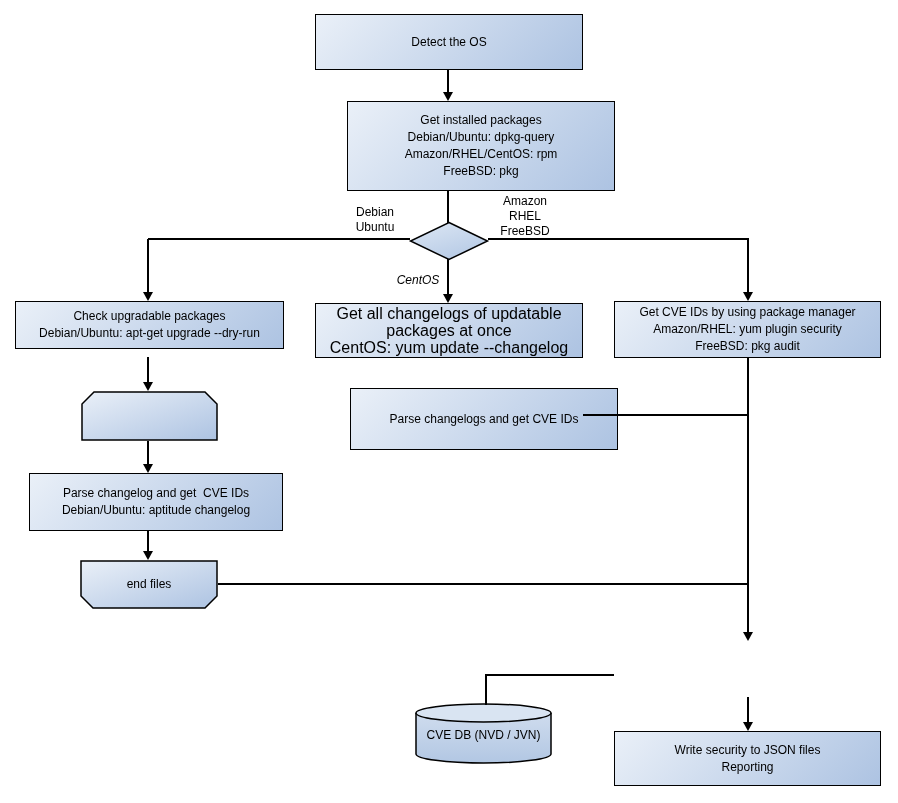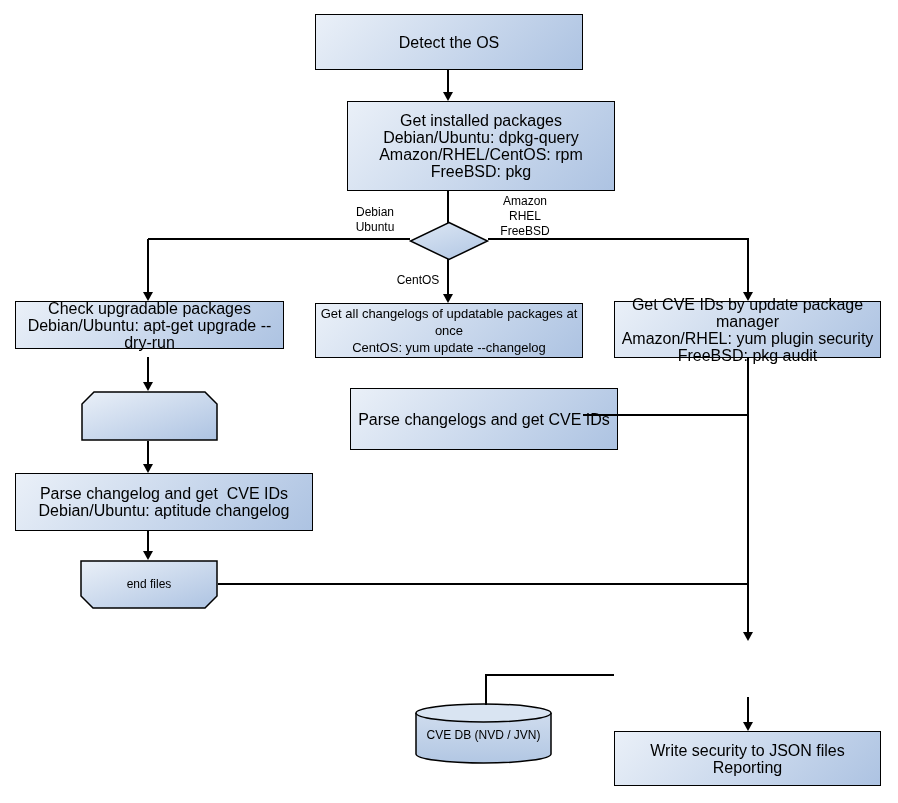--- a/index.html
+++ b/index.html
@@ -19,21 +19,21 @@
   #canvas{
     position:relative;width:898px;height:803px;background:var(--bg);
     font-family:"Liberation Sans",sans-serif;color:var(--text);
     overflow:hidden;
   }
   .node{
     position:absolute;
     border:1.5px solid var(--border);
     background:linear-gradient(135deg,var(--node-light) 0%,var(--node-dark) 100%);
     display:flex;align-items:center;justify-content:center;
-    text-align:center;font-size:16px;line-height:17px;
+    text-align:center;font-size:12px;line-height:17px;
     white-space:pre-wrap;box-sizing:border-box;
   }
   .shape-label{
     position:absolute;display:flex;align-items:center;justify-content:center;
     text-align:center;font-size:12px;line-height:17px;white-space:pre-wrap;
     pointer-events:none;
   }
   .edge-label{
     position:absolute;font-size:12px;line-height:15px;text-align:center;
     white-space:pre-wrap;
@@ -79,29 +79,29 @@
   <div class="node" style="left:315px;top:14px;width:268px;height:56px;">Detect the OS</div>
 
   <div class="node" style="left:315px;top:101px;width:268px;height:90px;margin-left:32px;">Get installed packages
 Debian/Ubuntu: dpkg-query
 Amazon/RHEL/CentOS: rpm
 FreeBSD: pkg</div>
 
   <div class="node" style="left:15px;top:301px;width:269px;height:48px;">Check upgradable packages
 Debian/Ubuntu: apt-get upgrade --dry-run</div>
 
-  <div class="node" style="left:15px;top:473px;width:298px;height:58px;">Parse changelog and get  CVE IDs
+  <div class="node" style="left:29px;top:473px;width:254px;height:58px;">Parse changelog and get  CVE IDs
 Debian/Ubuntu: aptitude changelog</div>
 
-  <div class="node" style="left:315px;top:303px;width:268px;height:55px;font-size:13px;">Get all changelogs of updatable packages at once
+  <div class="node" style="left:315px;top:303px;width:268px;height:55px;font-size:16px;">Get all changelogs of updatable packages at once
 CentOS: yum update --changelog</div>
 
   <div class="node" style="left:315px;top:388px;width:268px;height:62px;margin-left:35px;">Parse changelogs and get CVE IDs</div>
 
-  <div class="node" style="left:614px;top:301px;width:267px;height:57px;">Get CVE IDs by update package manager
+  <div class="node" style="left:614px;top:301px;width:267px;height:57px;">Get CVE IDs by using package manager
 Amazon/RHEL: yum plugin security
 FreeBSD: pkg audit</div>
 
 
   <div class="node" style="left:614px;top:731px;width:267px;height:55px;">Write security to JSON files
 Reporting</div>
 
   <svg class="shape" style="left:409px;top:221px;" width="80" height="40">
     <polygon points="40,1.5 78.5,20 40,38.5 1.5,20" fill="url(#gDiamond)" stroke="var(--border)" stroke-width="1.5"></polygon>
   </svg>
@@ -119,21 +119,21 @@
     <path d="M1,10 L1,51 A67.5,9 0 0 0 136,51 L136,10" fill="url(#gCyl)" stroke="var(--border)" stroke-width="1.5"></path>
     <ellipse cx="68.5" cy="10" rx="67.5" ry="9" class="cyl-top" stroke="var(--border)" stroke-width="1.5"></ellipse>
   </svg>
   <div class="shape-label" style="left:415px;top:709px;width:137px;height:52px;">CVE DB (NVD / JVN)</div>
 
   <div class="edge-label" style="left:346px;top:205px;width:58px;">Debian
 Ubuntu</div>
   <div class="edge-label" style="left:497px;top:194px;width:56px;">Amazon
 RHEL
 FreeBSD</div>
-  <div class="edge-label" style="left:395px;top:273px;width:46px;">CentOS</div>
+  <div class="edge-label" style="left:395px;top:273px;width:46px;font-style:italic;">CentOS</div>
 
   <div class="lv" style="left:447px;top:70px;height:23px;"></div>
   <div class="arrow-down" style="left:443px;top:92px;"></div>
 
   <div class="lv" style="left:447px;top:191px;height:32px;"></div>
 
   <div class="lh" style="left:148px;top:238px;width:262px;"></div>
   <div class="lv" style="left:147px;top:239px;height:54px;"></div>
   <div class="arrow-down" style="left:143px;top:292px;"></div>
 

